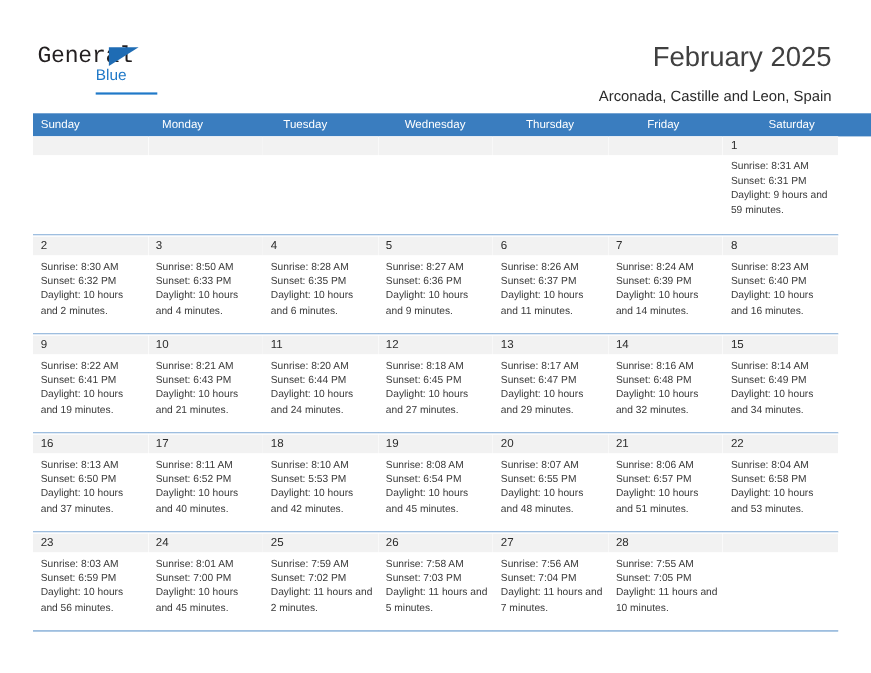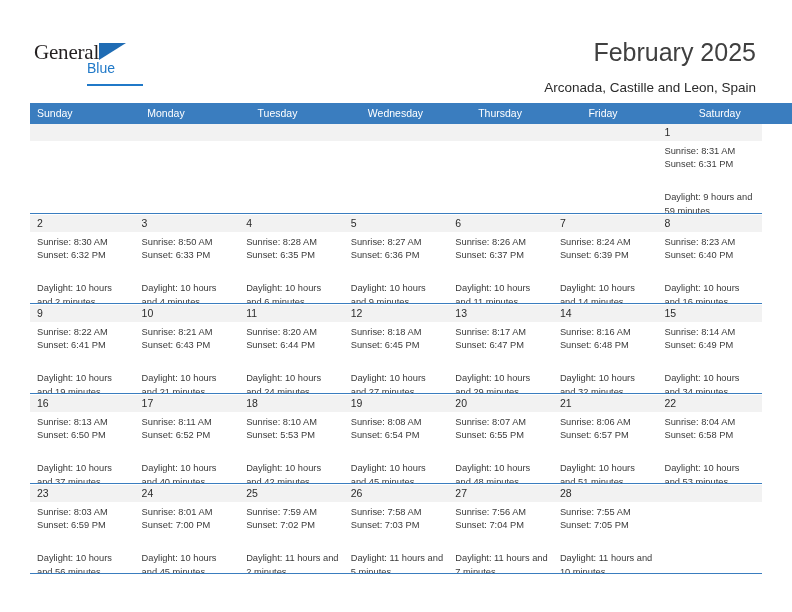--- a/index.html
+++ b/index.html
@@ -38,21 +38,21 @@
     width: 130px;
     height: 46px;
   }
   .logo-general {
     position: absolute;
     left: 0;
     top: 0;
     font-size: 21px;
     letter-spacing: -0.2px;
     color: #231f20;
-    font-family: Liberation Serif, serif;
+    font-family: Liberation Mono, monospace;
   }
   .logo-tri {
     position: absolute;
     left: 65px;
     top: 3px;
     width: 0;
     height: 0;
     border-left: 27px solid #1f6cb4;
     border-bottom: 17px solid transparent;
   }
@@ -156,21 +156,20 @@
     padding: 4px 5px 0 7px;
     font-size: 9.3px;
     line-height: 13.2px;
     color: #3a3a3a;
   }
   .dayinfo div {
     white-space: nowrap;
   }
   .dayinfo div.wrap {
     white-space: normal;
-    margin-top: 20px;
   }
 </style>
 </head>
 <body>
 
 <div class="page">
 
   <div class="header">
 
     <div class="logo">

